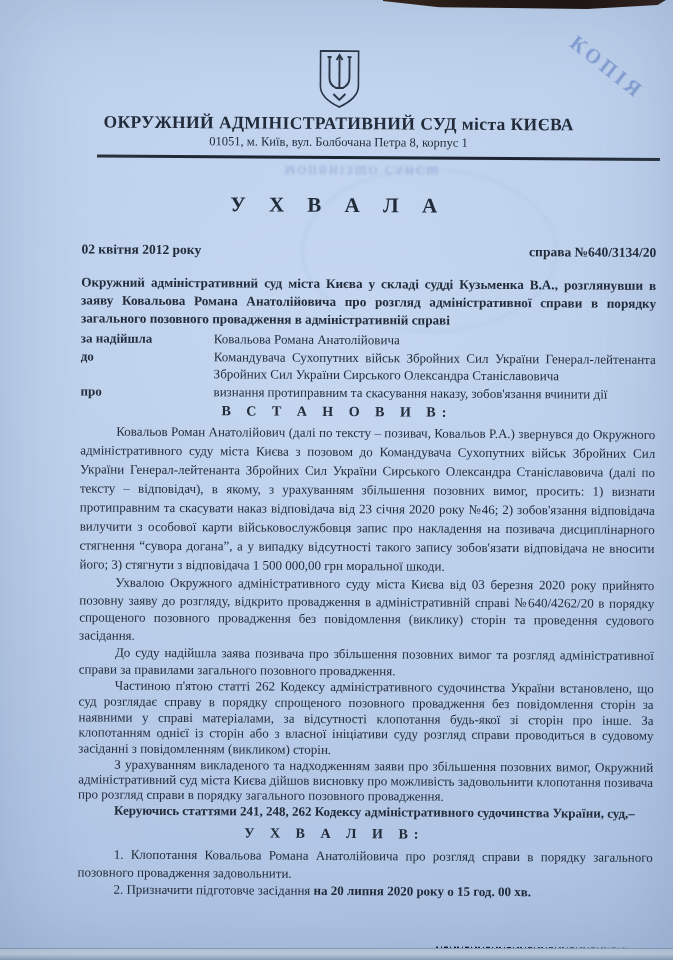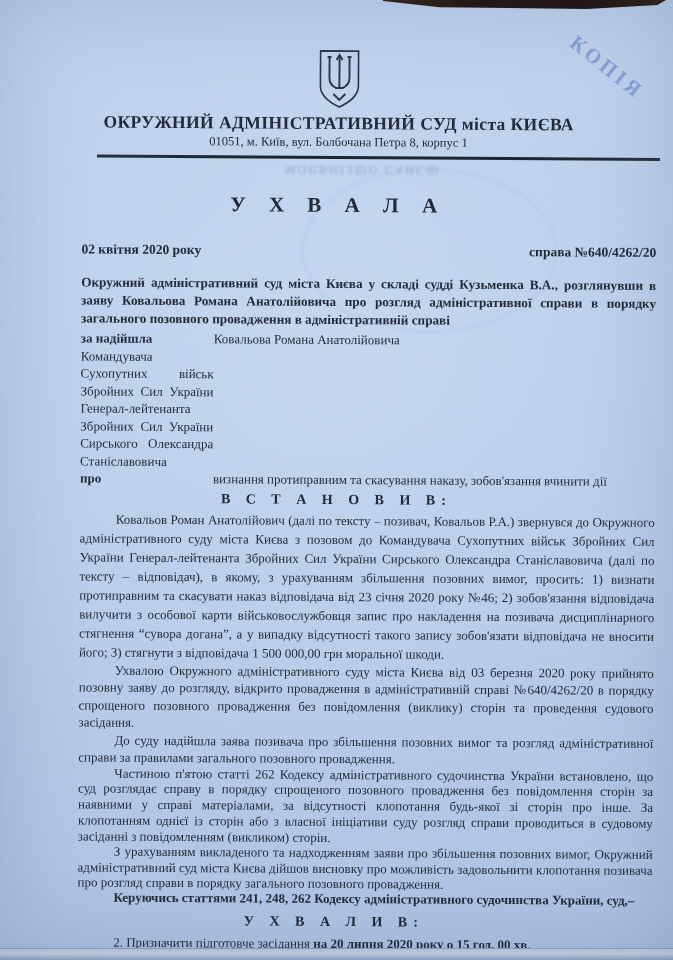--- a/index.html
+++ b/index.html
@@ -107,34 +107,35 @@
       </g>
     </svg>
 
     <div class="court-name">ОКРУЖНИЙ АДМІНІСТРАТИВНИЙ СУД міста КИЄВА</div>
     <div class="address">01051, м. Київ, вул. Болбочана Петра 8, корпус 1</div>
     <div class="rule"></div>
 
     <div class="title">У Х В А Л А</div>
 
     <div class="meta-row">
-      <span>02 квітня 2020 року</span>
-      <span>справа №640/4262/20</span>
+      <span>02 квітня 2012 року</span>
+      <span>справа №640/3134/20</span>
     </div>
 
     <div class="content">
 
       <div class="intro">Окружний адміністративний суд міста Києва у складі судді Кузьменка В.А., розглянувши в заяву Ковальова Романа Анатолійовича про розгляд адміністративної справи в порядку загального позовного провадження в адміністративній справі</div>
 
       <div class="parties">
         <div class="party-row">
           <span class="party-label">за надійшла</span>
           <span class="party-value">Ковальова Романа Анатолійовича</span>
         </div>
         <div class="party-row">
+          <span class="party-label">до</span>
           <span class="party-value">Командувача Сухопутних військ Збройних Сил України Генерал-лейтенанта Збройних Сил України Сирського Олександра Станіславовича</span>
         </div>
         <div class="party-row">
           <span class="party-label">про</span>
           <span class="party-value">визнання протиправним та скасування наказу, зобов'язання вчинити дії</span>
         </div>
       </div>
 
       <div class="heading">В С Т А Н О В И В:</div>
 
@@ -143,21 +144,21 @@
         <p class="lh2">Ухвалою Окружного адміністративного суду міста Києва від 03 березня 2020 року прийнято позовну заяву до розгляду, відкрито провадження в адміністративній справі №640/4262/20 в порядку спрощеного позовного провадження без повідомлення (виклику) сторін та проведення судового засідання.</p>
         <p class="lh3">До суду надійшла заява позивача про збільшення позовних вимог та розгляд адміністративної справи за правилами загального позовного провадження.</p>
         <p class="lh4">Частиною п'ятою статті 262 Кодексу адміністративного судочинства України встановлено, що суд розглядає справу в порядку спрощеного позовного провадження без повідомлення сторін за наявними у справі матеріалами, за відсутності клопотання будь-якої зі сторін про інше. За клопотанням однієї із сторін або з власної ініціативи суду розгляд справи проводиться в судовому засіданні з повідомленням (викликом) сторін.</p>
         <p class="lh5">З урахуванням викладеного та надходженням заяви про збільшення позовних вимог, Окружний адміністративний суд міста Києва дійшов висновку про можливість задовольнити клопотання позивача про розгляд справи в порядку загального позовного провадження.</p>
         <p class="guided">Керуючись статтями 241, 248, 262 Кодексу адміністративного судочинства України, суд,–</p>
       </div>
 
       <div class="heading ruled">У Х В А Л И В:</div>
 
       <div class="items">
-        <p><span class="bold-part"></span></p>
+        <p><span>1. Клопотання Ковальова Романа Анатолійовича про розгляд справи в порядку загального позовного провадження задовольнити.</span><span class="bold-part"></span></p>
         <p><span>2. Призначити підготовче засідання </span><span class="bold-part">на 20 липня 2020 року о 15 год. 00 хв.</span></p>
       </div>
 
       <div class="barcode-wrap">
         <div class="barcode-bars"></div>
 
       </div>
 
     </div>
   </div>

